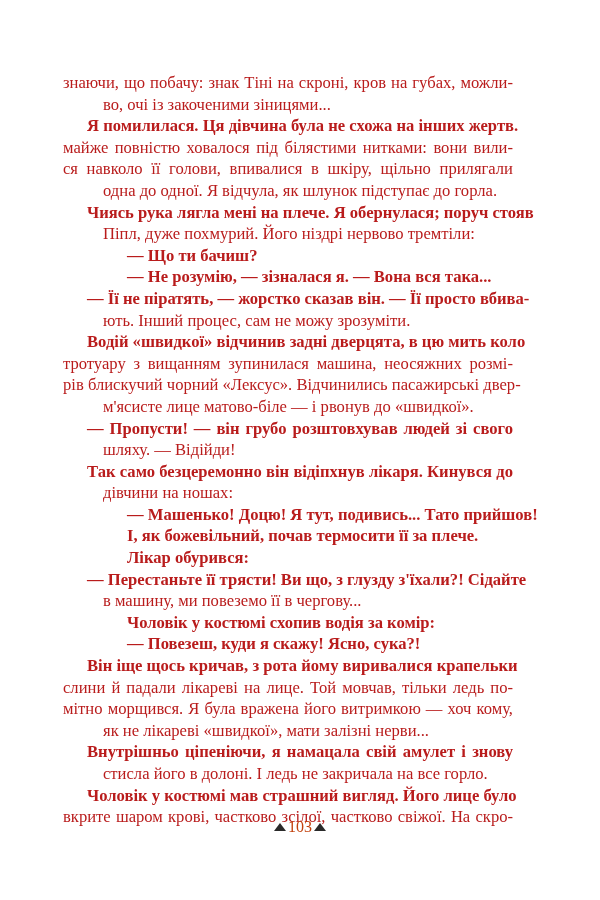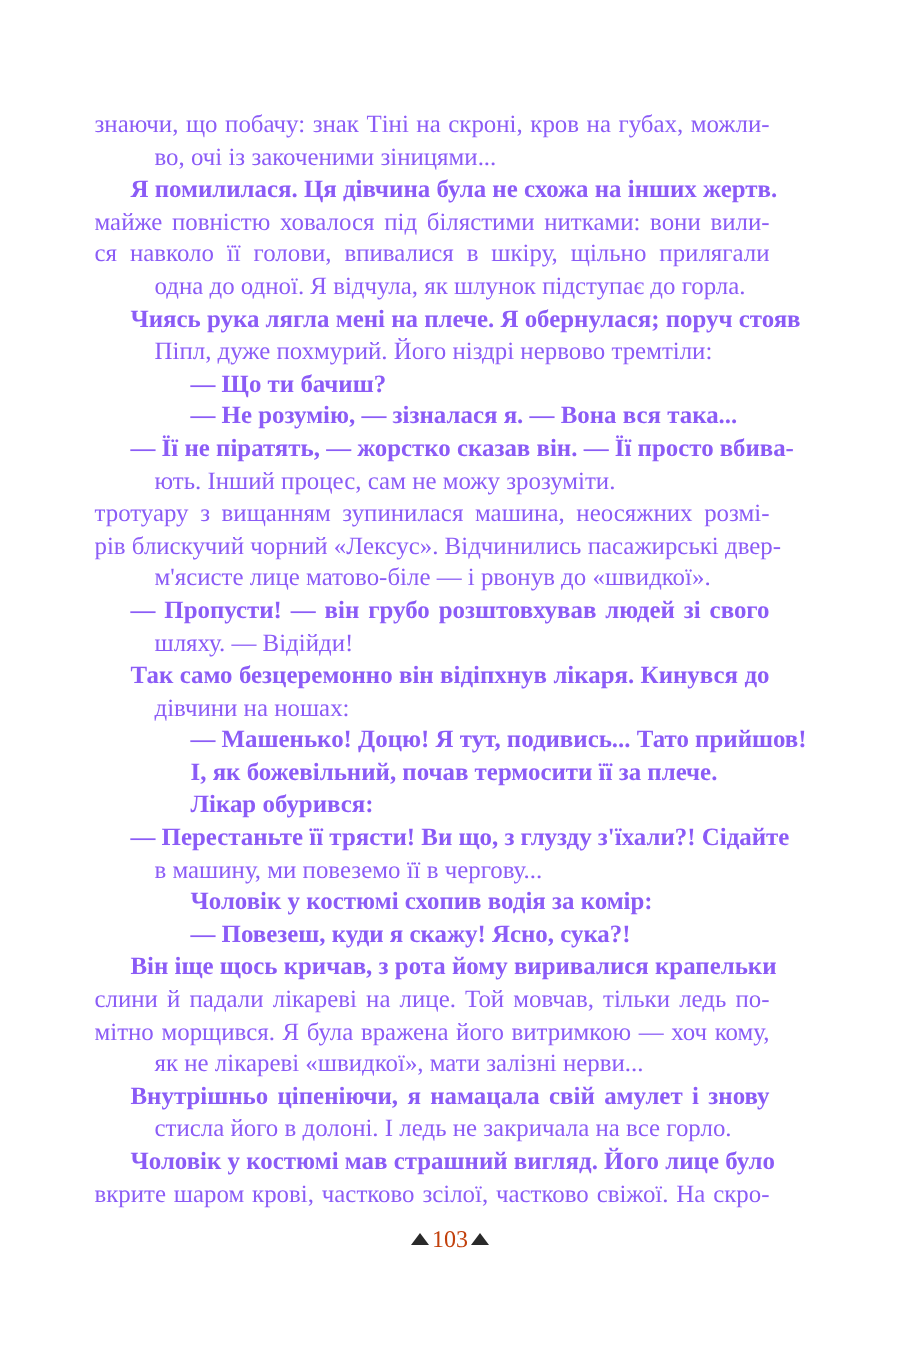--- a/index.html
+++ b/index.html
@@ -1,20 +1,20 @@
 <!DOCTYPE html>
 <html><head>
 <meta charset="utf-8">
 <style>
   html, body { margin: 0; padding: 0; background: #ffffff; }
   body { width: 600px; height: 900px; position: relative; overflow: hidden; }
   .page {
     position: absolute; left: 63px; top: 72px; width: 450px;
     font-family: "Liberation Serif", "DejaVu Serif", serif;
-    font-size: 16.6px; line-height: 21.6px; color: #8b5cf6;
+    font-size: 16.6px; line-height: 21.6px; color: #b91c1c;
   }
   .line { display: block; white-space: nowrap; text-align: justify; text-align-last: justify; height: 21.6px; overflow: visible; }
   .line.last { text-align-last: left; margin-left: 40px; }
   .line.indent { padding-left: 24px; font-weight: bold; }
   .folio {
     position: absolute; left: 0; width: 600px; top: 818px; text-align: center;
     font-family: "Liberation Serif", "DejaVu Serif", serif; font-size: 16px; color: #c2410c;
   }
   .tri { display: inline-block; width: 0; height: 0; border-left: 6px solid transparent; border-right: 6px solid transparent; border-bottom: 8px solid #2a2a2a; vertical-align: 1px; margin: 0 2px; }
 </style>
@@ -27,20 +27,21 @@
     <span class="line indent">Я помилилася. Ця дівчина була не схожа на інших жертв.</span>
     <span class="line">майже повністю ховалося під білястими нитками: вони вили-</span>
     <span class="line">ся навколо її голови, впивалися в шкіру, щільно прилягали</span>
     <span class="line last">одна до одної. Я відчула, як шлунок підступає до горла.</span>
     <span class="line indent">Чиясь рука лягла мені на плече. Я обернулася; поруч стояв</span>
     <span class="line last">Піпл, дуже похмурий. Його ніздрі нервово тремтіли:</span>
     <span class="line indent last">— Що ти бачиш?</span>
     <span class="line indent last">— Не розумію, — зізналася я. — Вона вся така...</span>
     <span class="line indent">— Її не піратять, — жорстко сказав він. — Її просто вбива-</span>
     <span class="line last">ють. Інший процес, сам не можу зрозуміти.</span>
+    <span class="line indent">Водій «швидкої» відчинив задні дверцята, в цю мить коло</span>
     <span class="line">тротуару з вищанням зупинилася машина, неосяжних розмі-</span>
     <span class="line">рів блискучий чорний «Лексус». Відчинились пасажирські двер-</span>
     <span class="line last">м'ясисте лице матово-біле — і рвонув до «швидкої».</span>
     <span class="line indent">— Пропусти! — він грубо розштовхував людей зі свого</span>
     <span class="line last">шляху. — Відійди!</span>
     <span class="line indent">Так само безцеремонно він відіпхнув лікаря. Кинувся до</span>
     <span class="line last">дівчини на ношах:</span>
     <span class="line indent last">— Машенько! Доцю! Я тут, подивись... Тато прийшов!</span>
     <span class="line indent last">І, як божевільний, почав термосити її за плече.</span>
     <span class="line indent last">Лікар обурився:</span>

